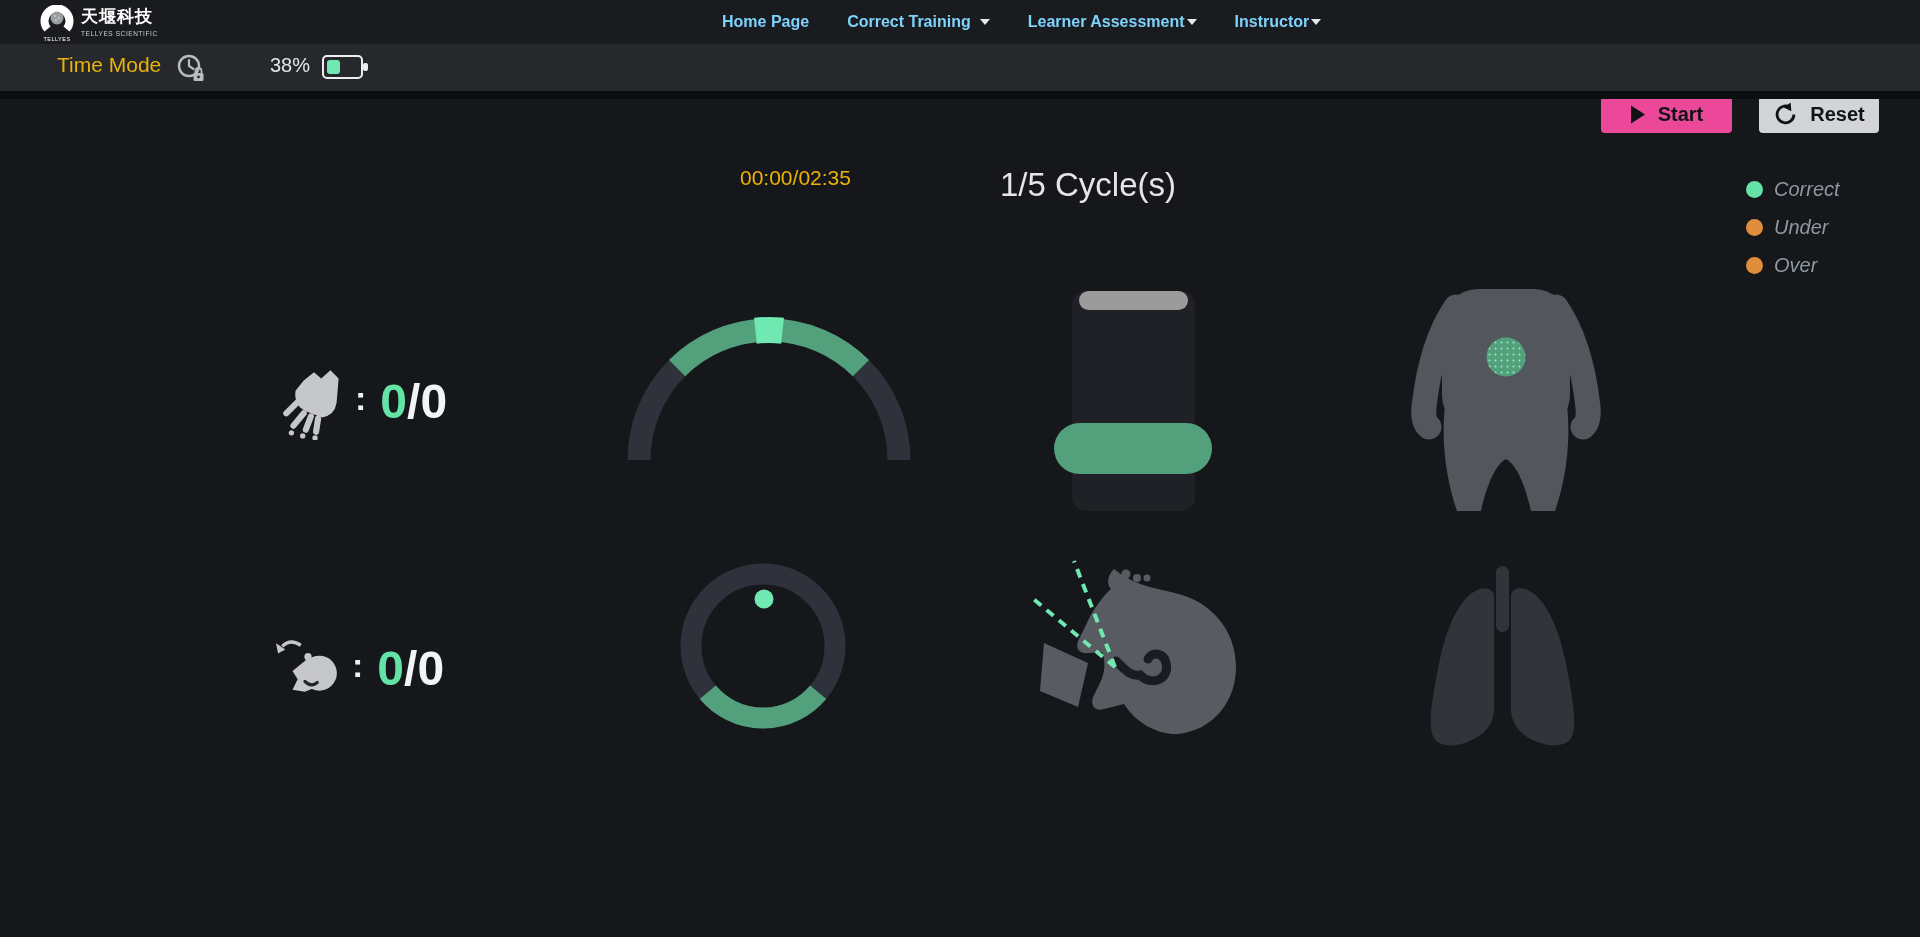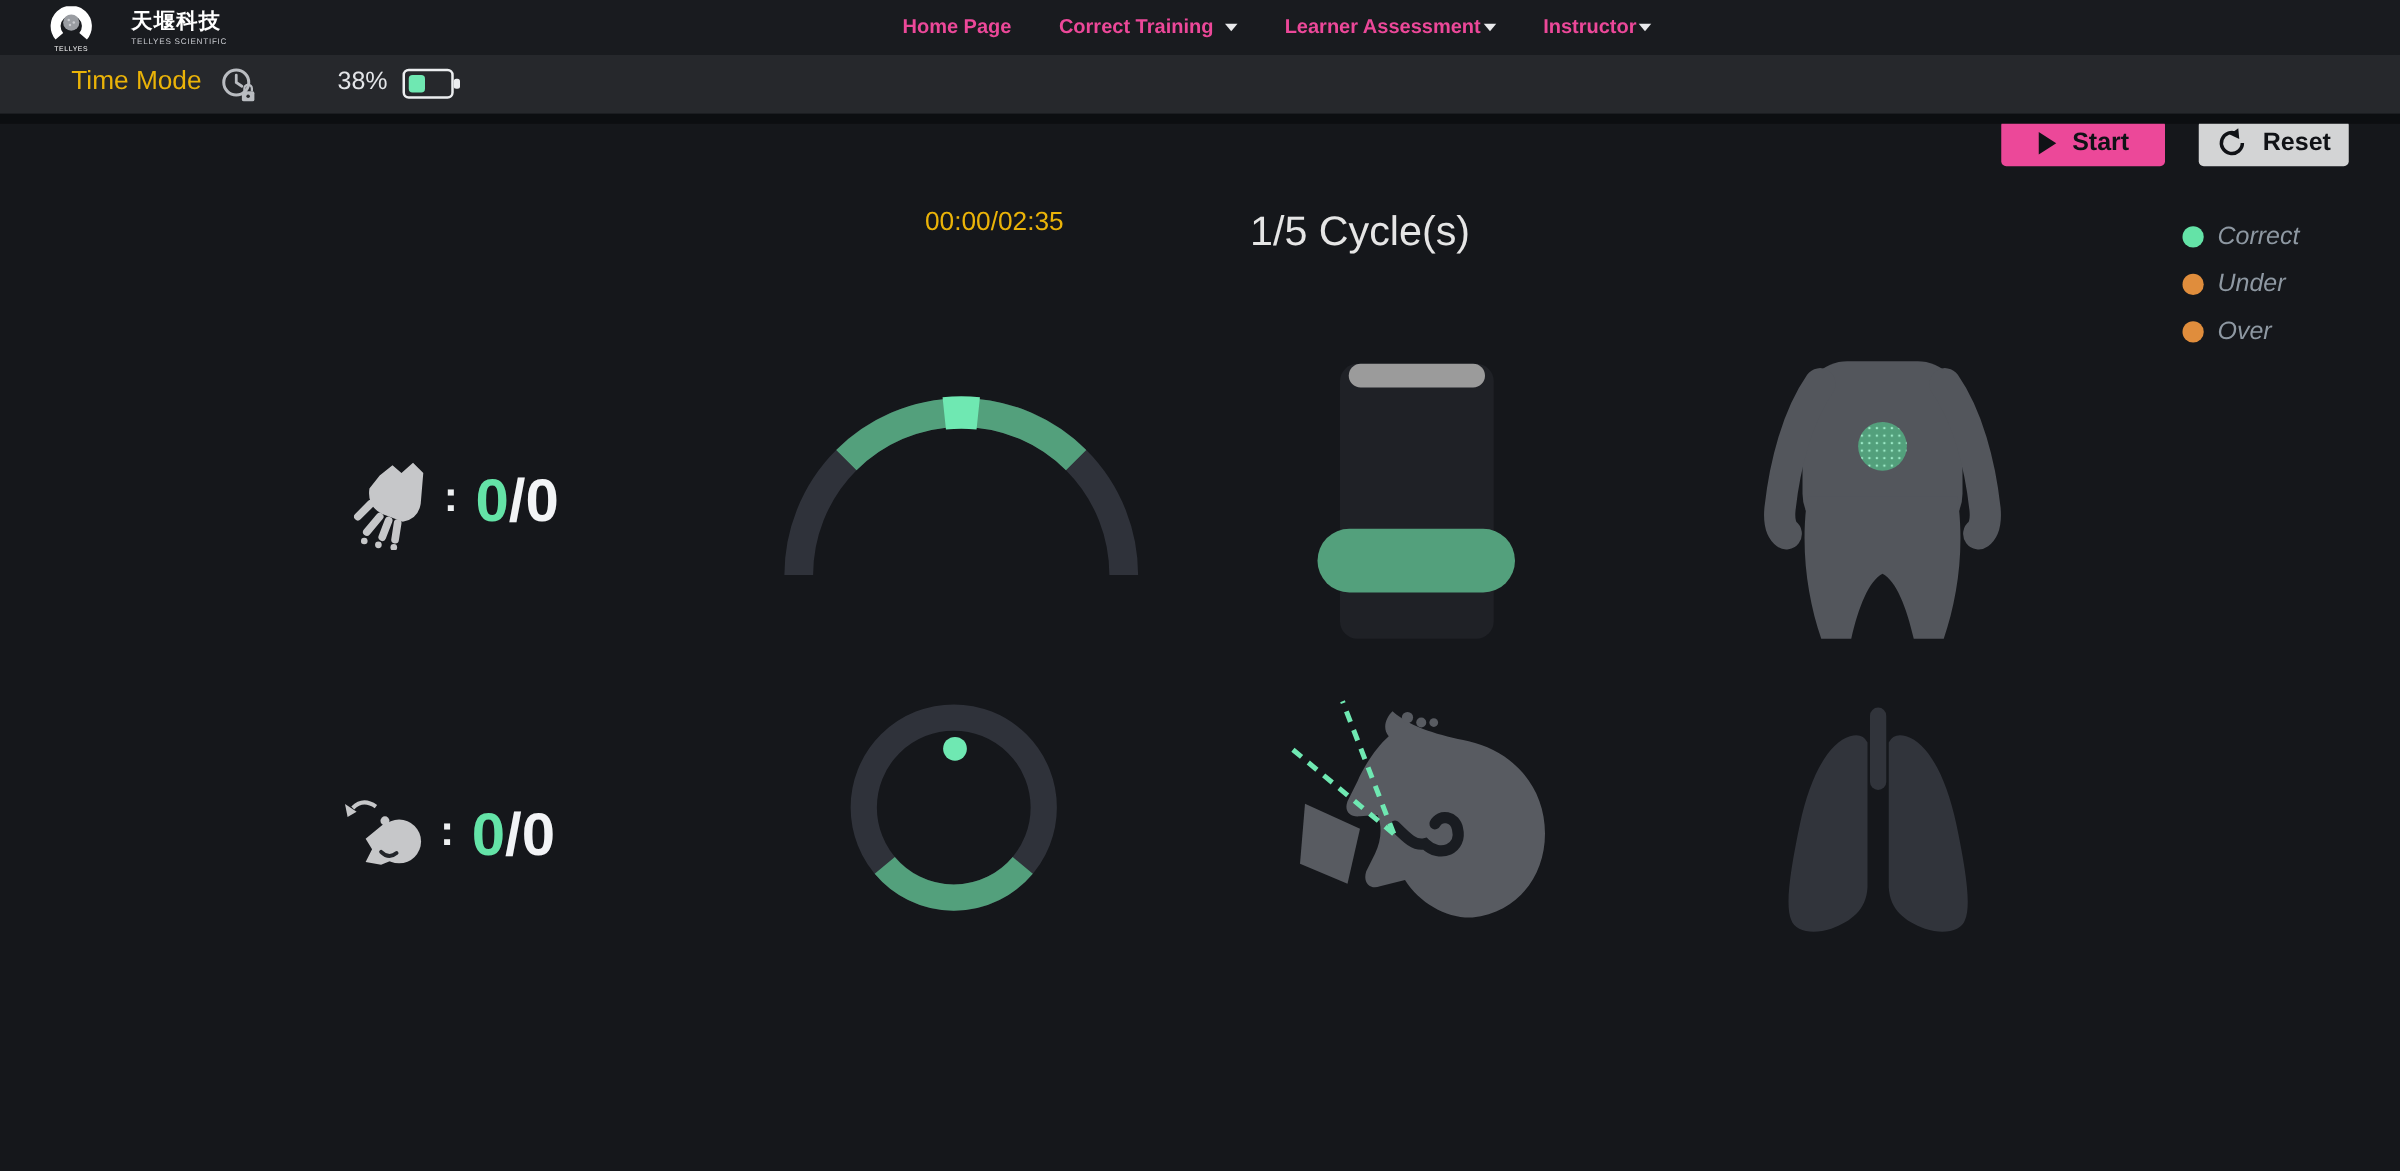--- a/index.html
+++ b/index.html
@@ -2,28 +2,28 @@
 <html><head>
 <meta charset="utf-8">
 <style>
   * { margin:0; padding:0; box-sizing:border-box; }
   html,body { width:1920px; height:937px; overflow:hidden; background:#15171b;
               font-family:"Liberation Sans", sans-serif; }
   .stage { position:relative; width:1920px; height:937px; background:#15171b; }
 
   
   .navbar { position:absolute; left:0; top:0; width:1920px; height:44px; background:#191b1f; }
-  .brand { position:absolute; left:40px; top:5px; display:flex; align-items:flex-start;gap:24px; }
+  .brand { position:absolute; left:40px; top:5px; display:flex; align-items:flex-start; }
   .logo-box { width:34px; text-align:center; }
   .logo-sub { color:#ffffff; font-size:5.5px; letter-spacing:.5px; margin-top:-1px; }
   .brand-text { margin-left:7px; }
   .brand-cn { color:#ffffff; font-size:17px; font-weight:700; letter-spacing:1px; }
   .brand-en { color:#c9cbd0; font-size:6.5px; letter-spacing:.6px; margin-top:2px; }
   .nav-items { position:absolute; left:722px; top:0; height:44px; display:flex; align-items:center; gap:38px; }
-  .nav-item { color:#ec4899; font-size:16px; font-weight:600; display:flex; align-items:center; cursor:pointer; white-space:nowrap; }
+  .nav-item { color:#7dd3fc; font-size:16px; font-weight:600; display:flex; align-items:center; cursor:pointer; white-space:nowrap; }
   .caret { width:0; height:0; border-left:5px solid transparent; border-right:5px solid transparent;
            border-top:6px solid #e8e9eb; display:inline-block; }
   .caret.spaced { margin-left:9px; } .caret.tight { margin-left:2px; }
 
   
   .toolbar { position:absolute; left:0; top:44px; width:1920px; height:47px; background:#26282c; }
   .divider { position:absolute; left:0; top:91px; width:1920px; height:8px; background:#0c0e11; }
   .mode-label { position:absolute; left:57px; top:9px; color:#eab308; font-size:21px; }
   .mode-icon { position:absolute; left:176px; top:9px; }
   .battery-pct { position:absolute; left:270px; top:10px; color:#e3e5e8; font-size:20px; }

